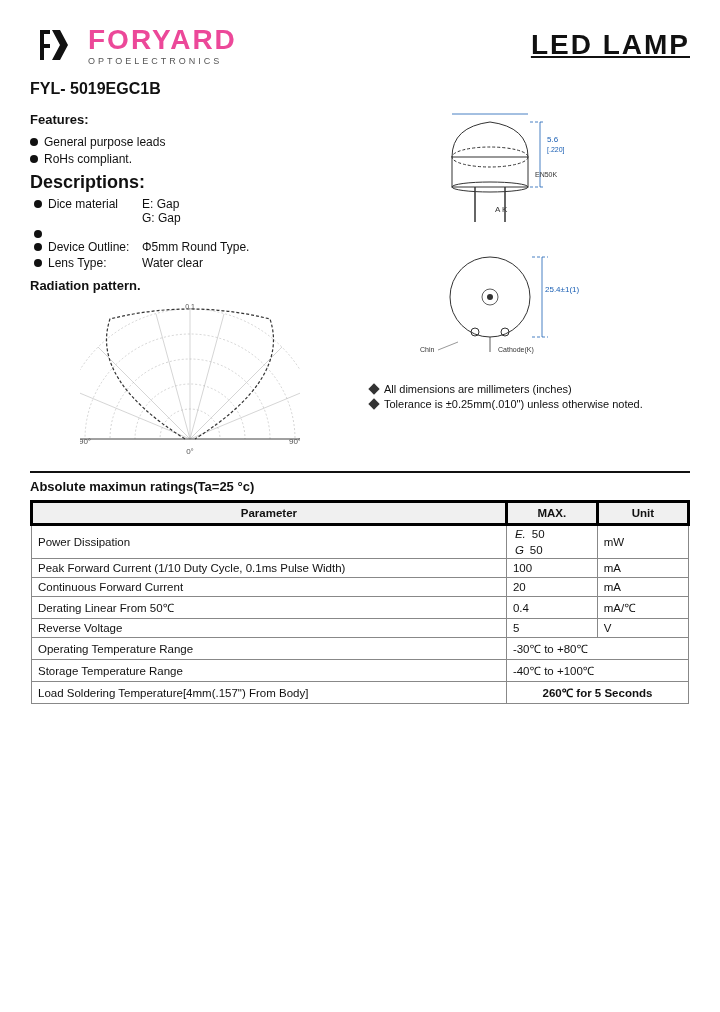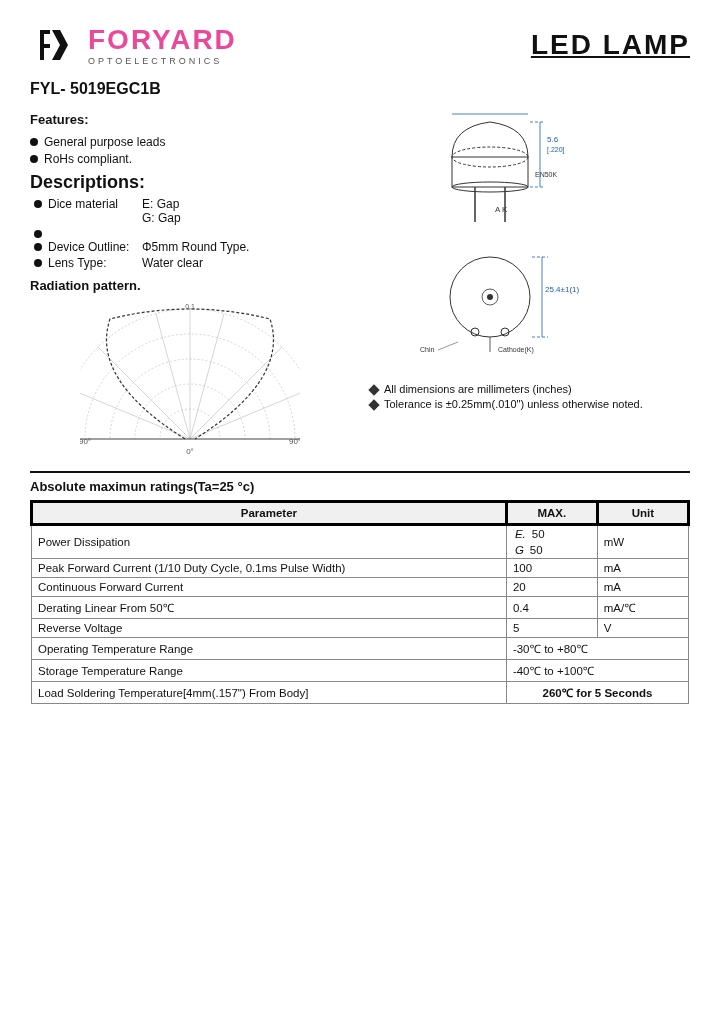--- a/index.html
+++ b/index.html
@@ -152,21 +152,21 @@
       justify-content: center;
       align-items: center;
     }
 
     
     .tolerance-notes {
       margin-top: 8px;
     }
     .tolerance-item {
       display: flex;
-      align-items: center;
+      align-items: flex-start;
       margin-bottom: 3px;
       font-size: 11px;
     }
     .diamond-bullet {
       width: 8px;
       height: 8px;
       background: #333;
       transform: rotate(45deg);
       margin-right: 6px;
       margin-top: 2px;

